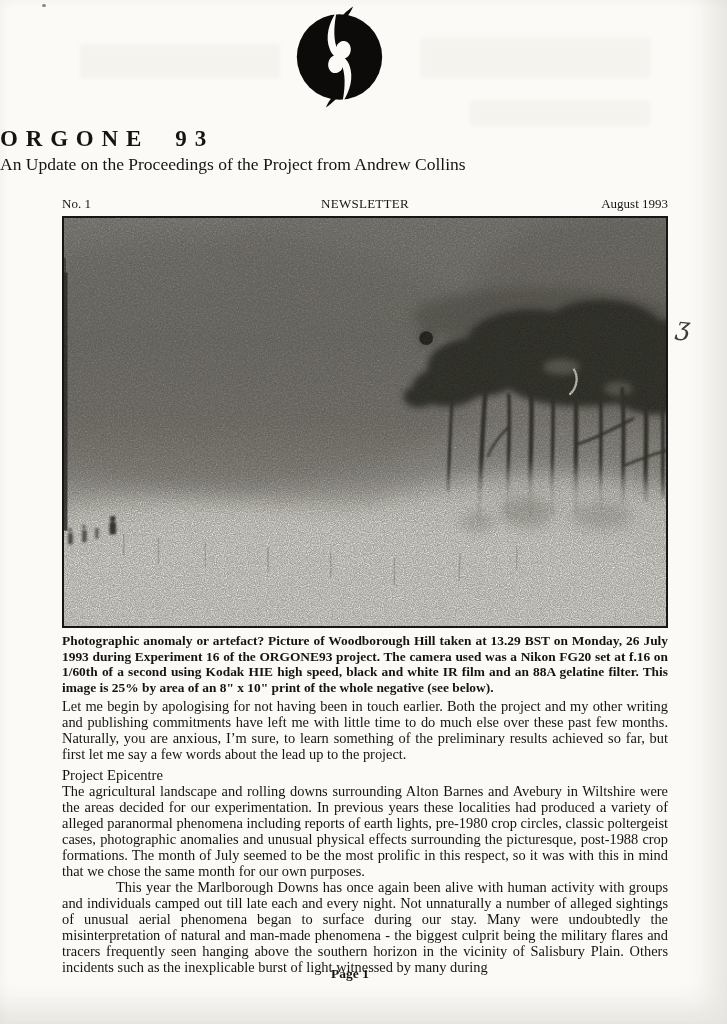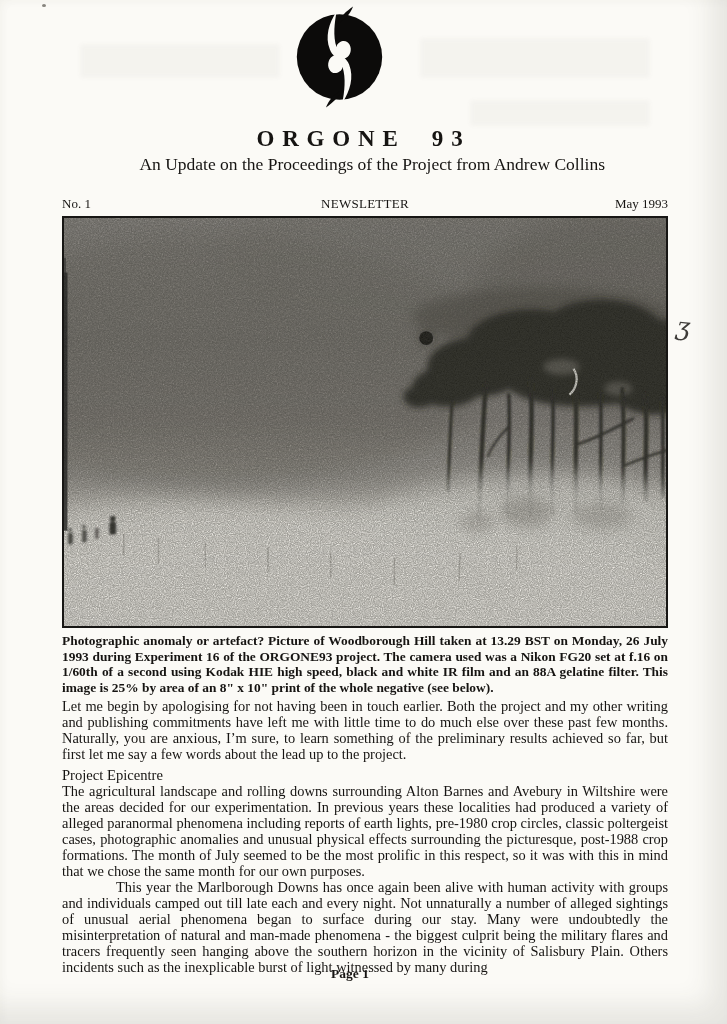--- a/index.html
+++ b/index.html
@@ -19,26 +19,26 @@
   
   .bleed { position: absolute; background: #6a675f; opacity: 0.045; filter: blur(2px); border-radius: 3px; }
 
   .speck { position: absolute; width: 4px; height: 3px; background: #55524c; border-radius: 50%; opacity: .7; }
 
   .logo-wrap { position: absolute; left: 291px; top: 6px; width: 97px; height: 102px; }
   .logo-wrap svg { width: 100%; height: 100%; }
 
   .masthead-title {
     position: absolute; left: 0; top: 126px; width: 727px;
-    text-align: center; font-size: 23px; font-weight: bold;
+    text-align: left; font-size: 23px; font-weight: bold;
     letter-spacing: 0.34em; word-spacing: 0.55em;
   }
   .masthead-subtitle {
     position: absolute; left: 0; top: 154px; width: 605px;
-    text-align: right; font-size: 17.5px;
+    text-align: left; font-size: 17.5px;
   }
 
   .meta-row {
     position: absolute; left: 62px; top: 188px; width: 606px; height: 26px;
     display: flex; align-items: flex-end; justify-content: space-between;
     font-size: 13px; padding-bottom: 2px;
   }
   .meta-center { position: absolute; left: 0; right: 0; text-align: center; bottom: 2px; letter-spacing: 0.02em; }
 
   .photo-frame {
@@ -93,21 +93,21 @@
       <path d="M53,99 C61,87 65,73 60,60 C56,49 43,46 39,56 C36,64 43,72 50,67 C52,66 53,64 53,62 C57,74 55,88 53,99 Z" fill="#fbfaf6"></path>
     </svg>
   </div>
 
   <div class="masthead-title">ORGONE 93</div>
   <div class="masthead-subtitle">An Update on the Proceedings of the Project from Andrew Collins</div>
 
   <div class="meta-row">
     <span>No. 1</span>
     <span class="meta-center">NEWSLETTER</span>
-    <span>May 1993</span>
+    <span>August 1993</span>
   </div>
 
   <div class="photo-frame">
     <svg viewBox="0 0 605 411" preserveAspectRatio="none" aria-hidden="true">
       <defs>
         <linearGradient id="sky" x1="0" y1="0" x2="0" y2="1">
           <stop offset="0" stop-color="#7d7a76"></stop>
           <stop offset="0.30" stop-color="#74716d"></stop>
           <stop offset="0.50" stop-color="#7c7874"></stop>
           <stop offset="0.62" stop-color="#94908a"></stop>

